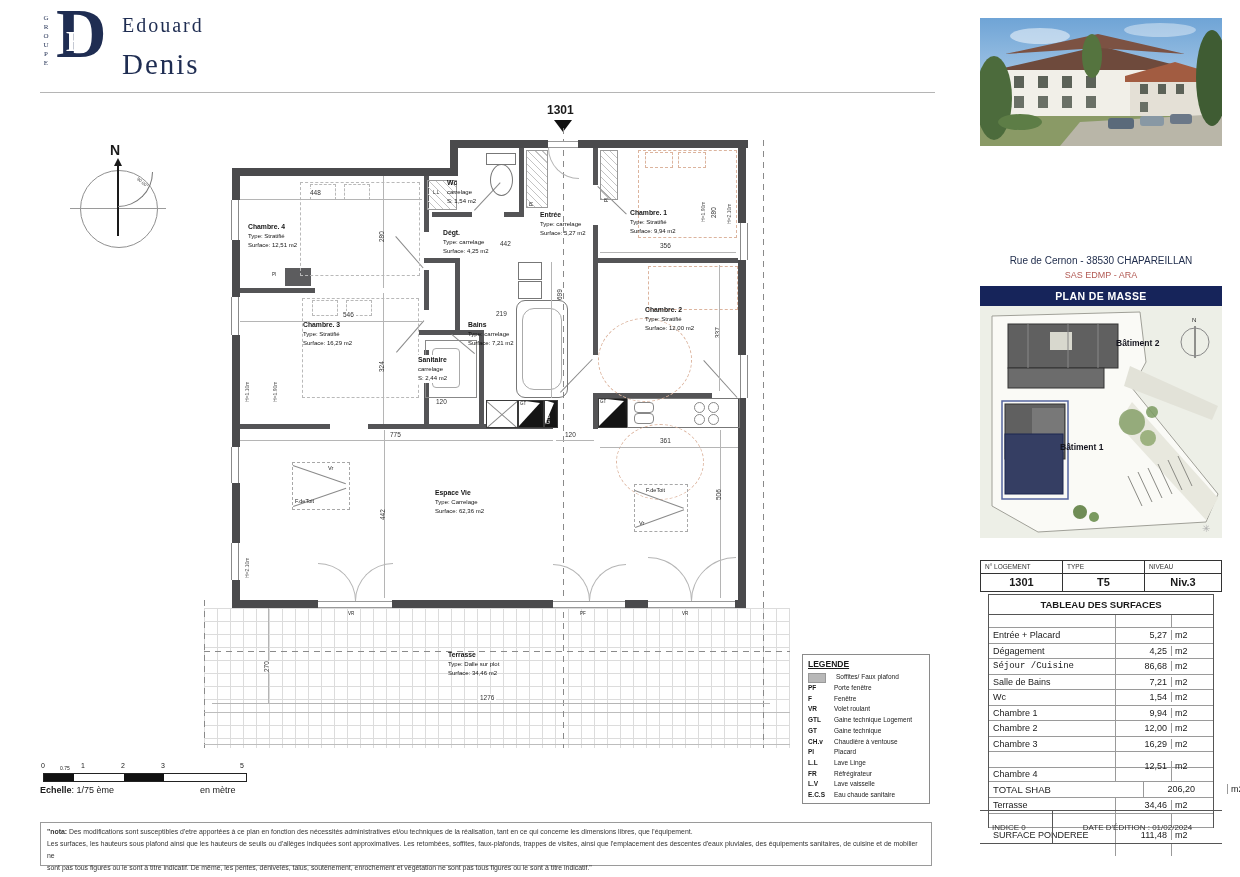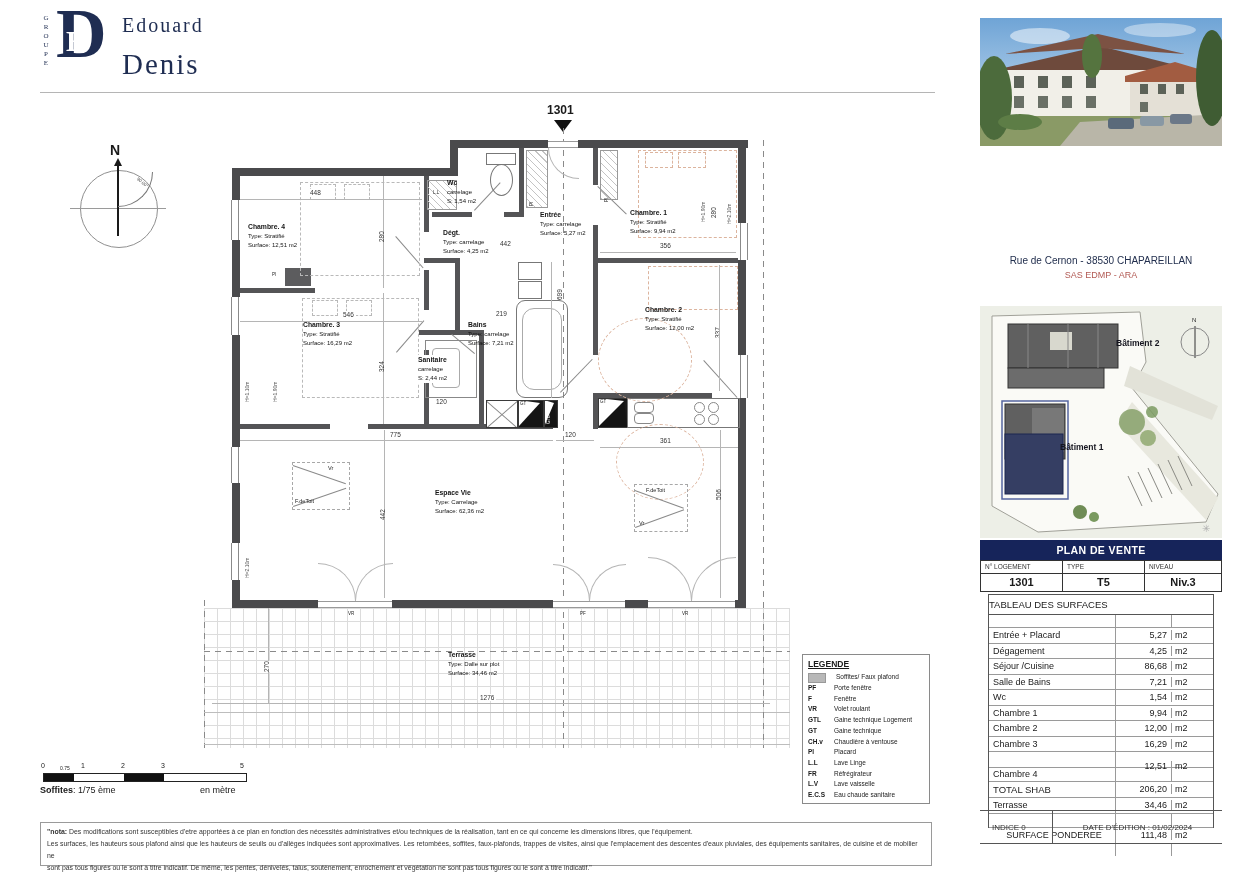--- a/index.html
+++ b/index.html
@@ -366,21 +366,21 @@
   <div>
     <div class="abs" style="left:41px;top:762px;font-size:7px;">0</div>
     <div class="abs" style="left:60px;top:765px;font-size:5px;">0.75</div>
     <div class="abs" style="left:81px;top:762px;font-size:7px;">1</div>
     <div class="abs" style="left:121px;top:762px;font-size:7px;">2</div>
     <div class="abs" style="left:161px;top:762px;font-size:7px;">3</div>
     <div class="abs" style="left:240px;top:762px;font-size:7px;">5</div>
     <div class="abs" style="left:43px;top:773px;width:202px;height:7px;border:1px solid #222;background:#fff;"></div>
     <div class="abs" style="left:44px;top:774px;width:30px;height:7px;background:#111;"></div>
     <div class="abs" style="left:124px;top:774px;width:40px;height:7px;background:#111;"></div>
-    <div class="abs" style="left:40px;top:785px;font-size:9px;"><b>Soffites</b><span>: 1/75 ème</span></div>
+    <div class="abs" style="left:40px;top:785px;font-size:9px;"><b>Echelle</b><span>: 1/75 ème</span></div>
     <div class="abs" style="left:200px;top:785px;font-size:9px;">en mètre</div>
   </div>
 
   <div class="abs" style="left:40px;top:822px;width:892px;height:44px;border:1px solid #9a9a9a;padding:3px 6px;box-sizing:border-box;font-size:6.9px;line-height:1.75;color:#333;">
     <div><b>"nota:</b><span> Des modifications sont susceptibles d'etre apportées à ce plan en fonction des nécessités administratives et/ou techniques de la réalisation, tant en ce qui concerne les dimensions libres, que l'équipement.</span></div>
     <div>Les surfaces, les hauteurs sous plafond ainsi que les hauteurs de seuils ou d'allèges indiquées sont approximatives. Les retombées, soffites, faux-plafonds, trappes de visites, ainsi que l'emplacement des descentes d'eaux pluviales, des équipements sanitaires, de cuisine et de mobilier ne</div>
     <div>sont pas tous figurés ou le sont à titre indicatif. De même, les pentes, dénivelés, talus, soutènement, enrochement et végétation ne sont pas tous  figurés ou le sont à titre indicatif."</div>
   </div>
 
   <svg class="abs" style="left:980px;top:18px;" width="242" height="128" viewBox="0 0 242 128">
@@ -417,20 +417,21 @@
     <rect x="190" y="96" width="22" height="10" rx="3" fill="#6b7888"></rect>
     <ellipse cx="14" cy="80" rx="18" ry="42" fill="#4c6b3c"></ellipse>
     <ellipse cx="232" cy="60" rx="16" ry="48" fill="#3f5c33"></ellipse>
     <ellipse cx="40" cy="104" rx="22" ry="8" fill="#5d7d46"></ellipse>
     <ellipse cx="112" cy="38" rx="10" ry="22" fill="#55743f"></ellipse>
   </svg>
 
   <div class="abs" style="left:980px;top:255px;width:242px;text-align:center;font-size:10px;color:#222f4e;">Rue de Cernon - 38530 CHAPAREILLAN</div>
   <div class="abs" style="left:980px;top:270px;width:242px;text-align:center;font-size:9px;color:#b25a54;">SAS EDMP - ARA</div>
 
+  <div class="navbar" style="top:286px;">PLAN DE MASSE</div>
   <svg class="abs" style="left:980px;top:306px;" width="242" height="232" viewBox="0 0 242 232">
     <rect width="242" height="232" fill="#edefe7"></rect>
     <polygon points="12,10 160,6 166,56 152,82 238,188 226,216 58,226 12,200" fill="#fafaf6" stroke="#a0a098" stroke-width="1"></polygon>
     <polygon points="150,60 238,100 232,114 144,80" fill="#e2e2d8"></polygon>
     <polygon points="152,96 238,192 226,214 138,118" fill="#e8e8de"></polygon>
     <rect x="28" y="18" width="110" height="44" fill="#606060" stroke="#333"></rect>
     <rect x="70" y="26" width="22" height="18" fill="#d8d8ce"></rect>
     <rect x="28" y="62" width="96" height="20" fill="#6c6c6c" stroke="#333"></rect>
     <line x1="48" y1="18" x2="48" y2="62" stroke="#888"></line>
       <line x1="88" y1="18" x2="88" y2="62" stroke="#888"></line>
@@ -453,49 +454,48 @@
         <line x1="198" y1="150" x2="212" y2="180"></line>
     </g>
     <line x1="215" y1="20" x2="215" y2="52" stroke="#333" stroke-width="1"></line>
     <circle cx="215" cy="36" r="14" fill="none" stroke="#888"></circle>
     <text x="212" y="16" font-size="6" fill="#222">N</text>
     <text x="136" y="40" font-size="8.5" font-weight="bold" fill="#14141e">Bâtiment 2</text>
     <text x="80" y="144" font-size="8.5" font-weight="bold" fill="#14141e">Bâtiment 1</text>
     <text x="222" y="226" font-size="10" fill="#b0b0b0">✳</text>
   </svg>
 
-  <div class="navbar" style="top:540px;">PLAN DE VENTE</div>
   <div class="abs" style="left:980px;top:560px;width:242px;height:32px;border:1px solid #333;box-sizing:border-box;display:grid;grid-template-columns:82px 82px 76px;grid-template-rows:13px 17px;">
     <div style="font-size:6.5px;color:#333;padding:2px 0 0 4px;border-right:1px solid #333;border-bottom:1px solid #333;">N° LOGEMENT</div>
     <div style="font-size:6.5px;color:#333;padding:2px 0 0 4px;border-right:1px solid #333;border-bottom:1px solid #333;">TYPE</div>
     <div style="font-size:6.5px;color:#333;padding:2px 0 0 4px;border-bottom:1px solid #333;">NIVEAU</div>
     <div style="font-size:11px;font-weight:bold;text-align:center;line-height:17px;border-right:1px solid #333;">1301</div>
     <div style="font-size:11px;font-weight:bold;text-align:center;line-height:17px;border-right:1px solid #333;">T5</div>
     <div style="font-size:11px;font-weight:bold;text-align:center;line-height:17px;">Niv.3</div>
   </div>
 
   <div class="abs" style="left:988px;top:594px;width:226px;height:234px;border:1px solid #555;box-sizing:border-box;font-size:9px;color:#1a1a1a;">
-    <div style="height:19px;line-height:19px;text-align:left;font-weight:normal;font-size:9.5px;border-bottom:1px solid #555;">TABLEAU DES SURFACES</div>
+    <div style="height:19px;line-height:19px;text-align:center;font-weight:bold;font-size:9.5px;border-bottom:1px solid #555;">TABLEAU DES SURFACES</div>
     <div class="srow" style="height:12px;">
         <div></div>
         <div class="c2b"></div>
         <div class="c3" style="height:100%;"></div>
       </div>
     <div class="srow" style="height:14.5px;">
         <div style="padding-left:4px;">Entrée + Placard</div>
         <div class="c2b">5,27</div>
         <div class="c3">m2</div>
       </div>
     <div class="srow" style="height:14.5px;">
         <div style="padding-left:4px;">Dégagement</div>
         <div class="c2b">4,25</div>
         <div class="c3">m2</div>
       </div>
     <div class="srow" style="height:14.5px;">
-        <div style="padding-left:4px;">Séjour /Cuisine</div>
+        <div style="padding-left:4px;font-family:Liberation Mono, monospace;">Séjour /Cuisine</div>
         <div class="c2b">86,68</div>
         <div class="c3">m2</div>
       </div>
     <div class="srow" style="height:14.5px;">
         <div style="padding-left:4px;">Salle de Bains</div>
         <div class="c2b">7,21</div>
         <div class="c3">m2</div>
       </div>
     <div class="srow" style="height:14.5px;">
         <div style="padding-left:4px;">Wc</div>
@@ -520,37 +520,37 @@
     <div class="srow" style="height:14.5px;">
         <div style="padding-left:4px;margin-top:17px;">Chambre 4</div>
         <div class="c2b">12,51</div>
         <div class="c3">m2</div>
       </div>
     <div class="srow" style="height:13px;">
         <div></div>
         <div class="c2b"></div>
         <div class="c3" style="height:100%;"></div>
       </div>
-    <div class="srow" style="height:15px;">
+    <div class="srow" style="height:15px;gap:28px;">
         <div style="padding-left:4px;font-size:9.5px;">TOTAL SHAB</div>
         <div class="c2b">206,20</div>
         <div class="c3">m2</div>
       </div>
     <div class="srow" style="height:15px;">
         <div style="padding-left:4px;">Terrasse</div>
         <div class="c2b">34,46</div>
         <div class="c3">m2</div>
       </div>
     <div class="srow" style="height:13px;">
         <div></div>
         <div class="c2b"></div>
         <div class="c3" style="height:100%;"></div>
       </div>
     <div class="srow" style="height:15px;">
-        <div style="padding-left:4px;text-align:center;">SURFACE PONDEREE</div>
+        <div style="padding-left:4px;">SURFACE PONDEREE</div>
         <div class="c2b">111,48</div>
         <div class="c3">m2</div>
       </div>
     <div class="srow" style="height:12px;border-bottom:none;">
         <div></div>
         <div class="c2b"></div>
         <div class="c3" style="height:100%;"></div>
       </div>
   </div>
 

